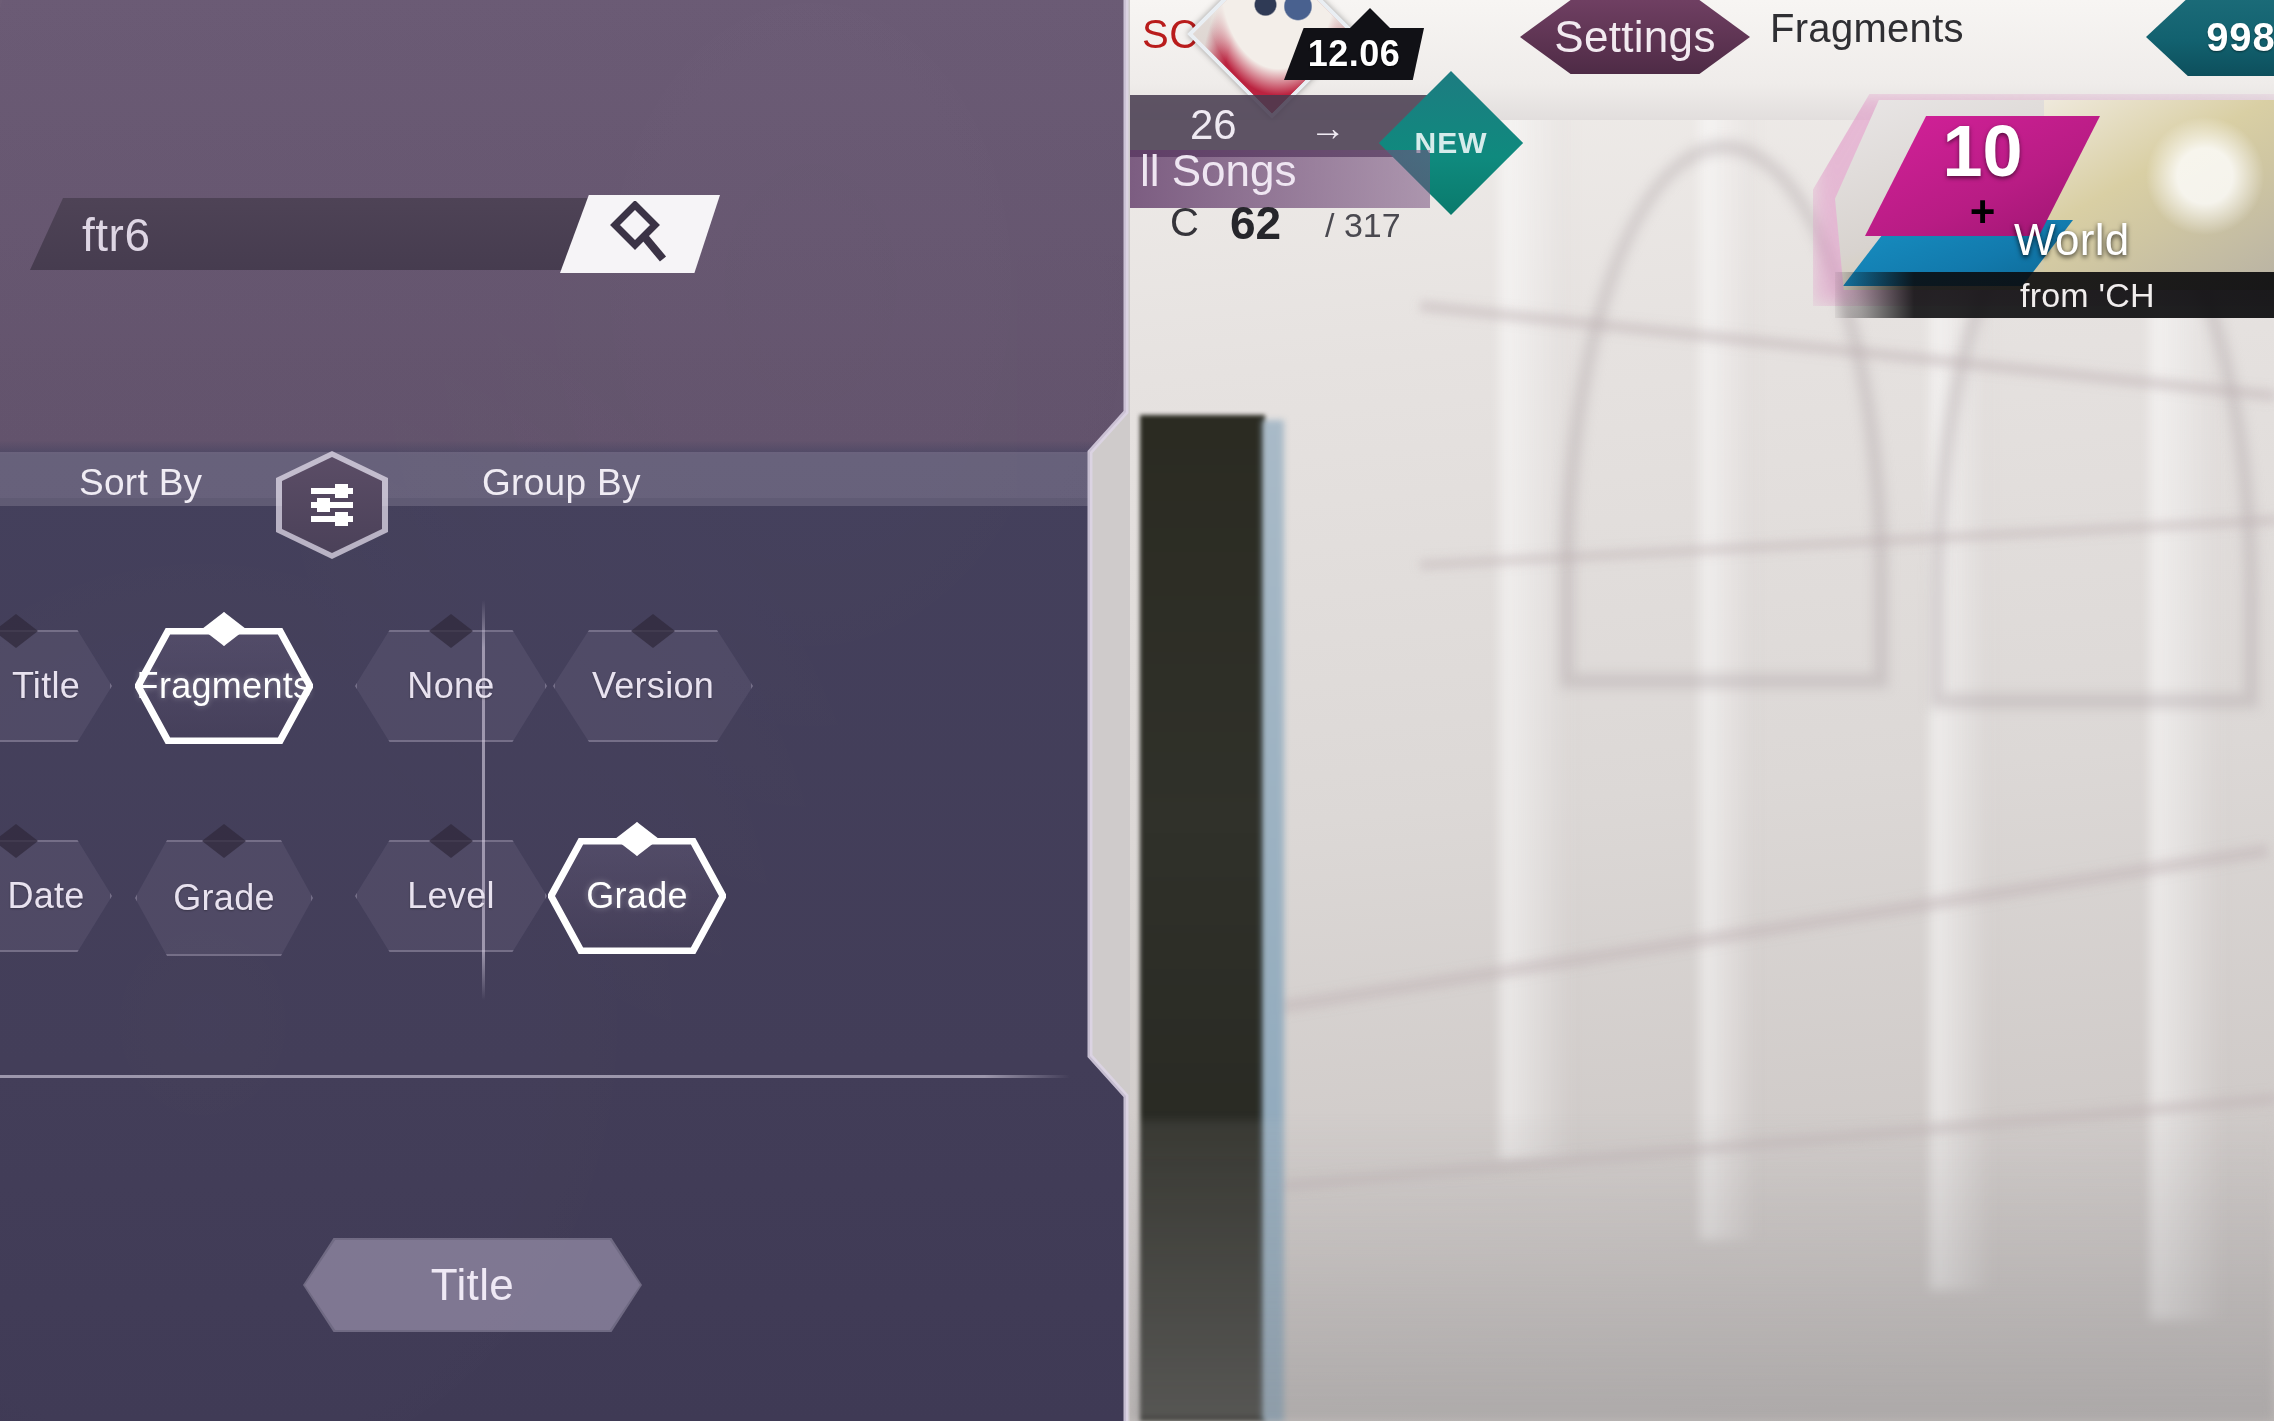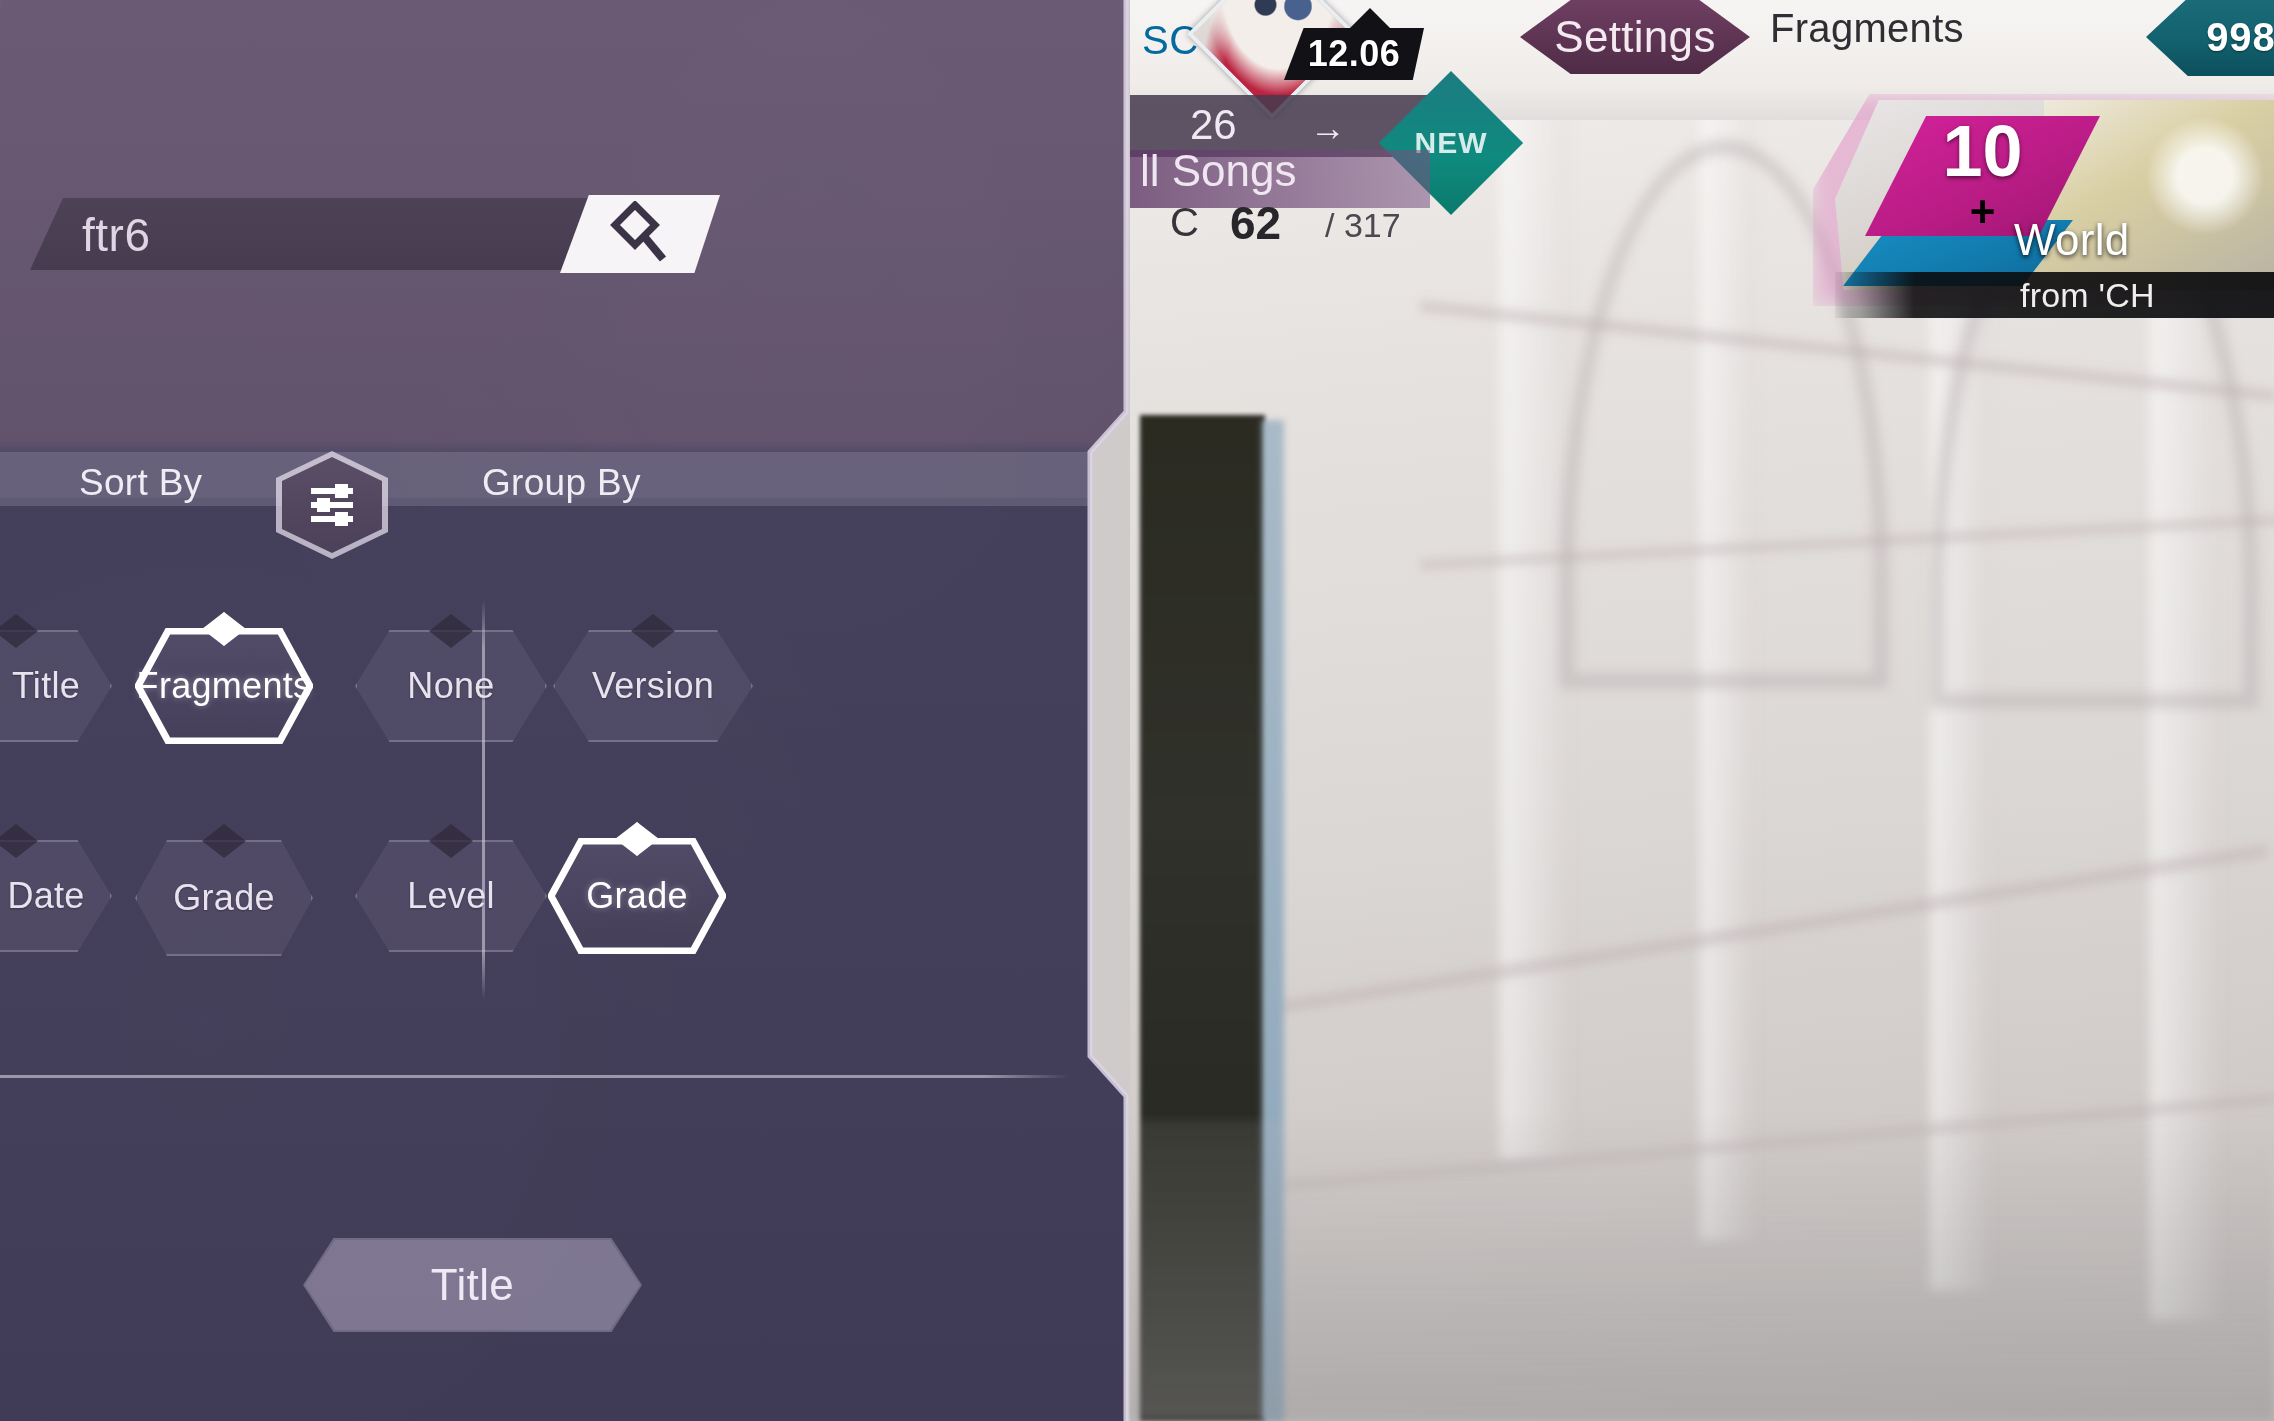--- a/index.html
+++ b/index.html
@@ -45,21 +45,21 @@
   }
   .bg-floor{
     position:absolute;left:1130px;top:1120px;width:1144px;height:301px;
     background:linear-gradient(180deg,rgba(200,196,196,.1),rgba(150,148,150,.45));
     filter:blur(5px);
   }
 
   
   #hud{position:absolute;left:1130px;top:0;width:1144px;height:70px;}
   .hud-sc{
-    position:absolute;left:12px;top:18px;font-size:40px;color:#0369a1;
+    position:absolute;left:12px;top:12px;font-size:40px;color:#b91c1c;
     letter-spacing:.5px;font-weight:400;filter:blur(.4px);
   }
   .avatar-card{
     position:absolute;left:82px;top:-26px;width:112px;height:112px;
     transform:rotate(45deg);overflow:hidden;
     border:4px solid #e9eef3;
     background:linear-gradient(140deg,#3c4f86 0%, #d8dbe6 30%, #ece7e4 55%, #b5374c 100%);
     box-shadow:0 0 6px rgba(0,0,0,.35);
   }
   .avatar-inner{

